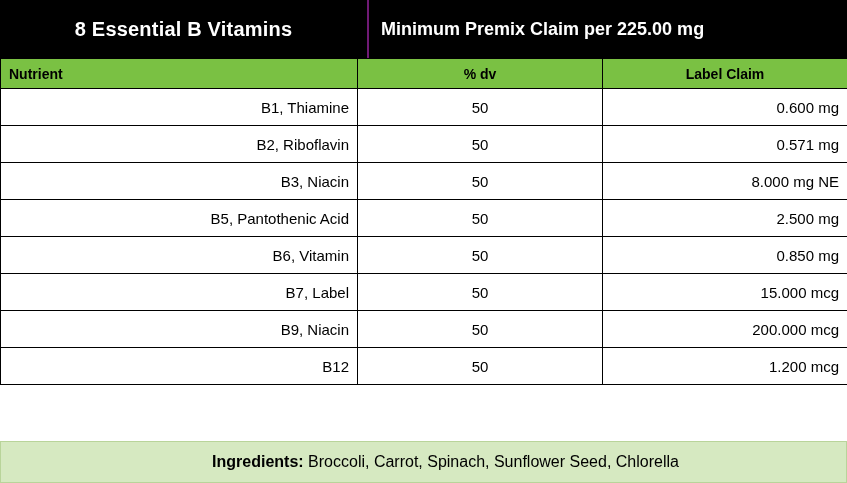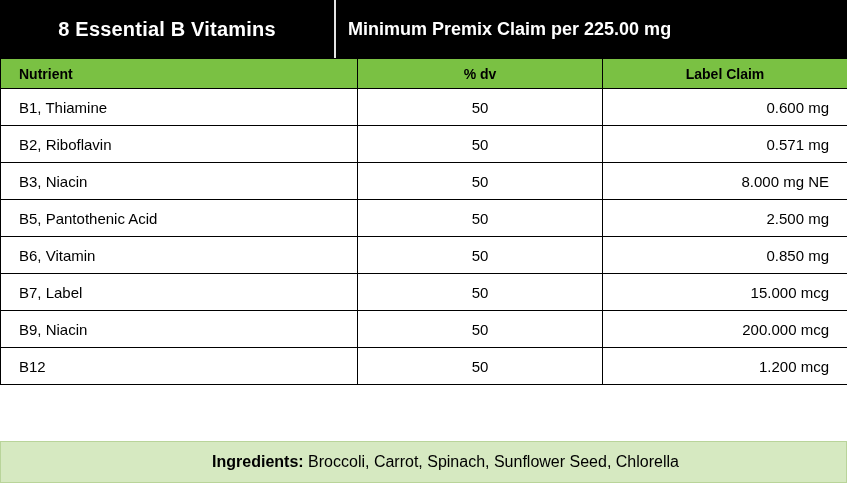--- a/index.html
+++ b/index.html
@@ -21,30 +21,30 @@
   .banner {
     position: absolute;
     left: 0; top: 0;
     width: 847px;
     height: 58px;
     background: #000000;
     display: flex;
     align-items: center;
   }
   .banner-left {
-    width: 336px;
+    width: 369px;
     height: 58px;
     display: flex;
     align-items: center;
     justify-content: center;
     color: #ffffff;
     font-size: 20px;
     font-weight: bold;
     letter-spacing: 0.2px;
-    border-right: 2px solid #e5e5e5;
+    border-right: 2px solid #701a75;
   }
   .banner-right {
     flex: 1;
     height: 52px;
     display: flex;
     align-items: center;
     padding-left: 12px;
     color: #ffffff;
     font-size: 18px;
     font-weight: bold;
@@ -60,35 +60,35 @@
     table-layout: fixed;
   }
   table.vit col.c0 { width: 357px; }
   table.vit col.c1 { width: 245px; }
   table.vit col.c2 { width: 245px; }
 
   table.vit th, table.vit td {
     border: 1px solid #000000;
     height: 37px;
     font-size: 15px;
-    padding: 0 18px;
+    padding: 0 8px;
     background: #ffffff;
     margin-left: 35px;
   }
   table.vit thead th {
     background: #7ac143;
     font-weight: bold;
     font-size: 14px;
     height: 30px;
     color: #000000;
   }
   th.h-nutrient { text-align: left; }
   th.h-dv, th.h-claim { text-align: center; }
 
-  td.nutrient { text-align: left; }
+  td.nutrient { text-align: right; }
   td.dv { text-align: center; }
   td.claim { text-align: right; }
 
   
   .footer {
     position: absolute;
     left: 0;
     top: 441px;
     width: 847px;
     height: 42px;

